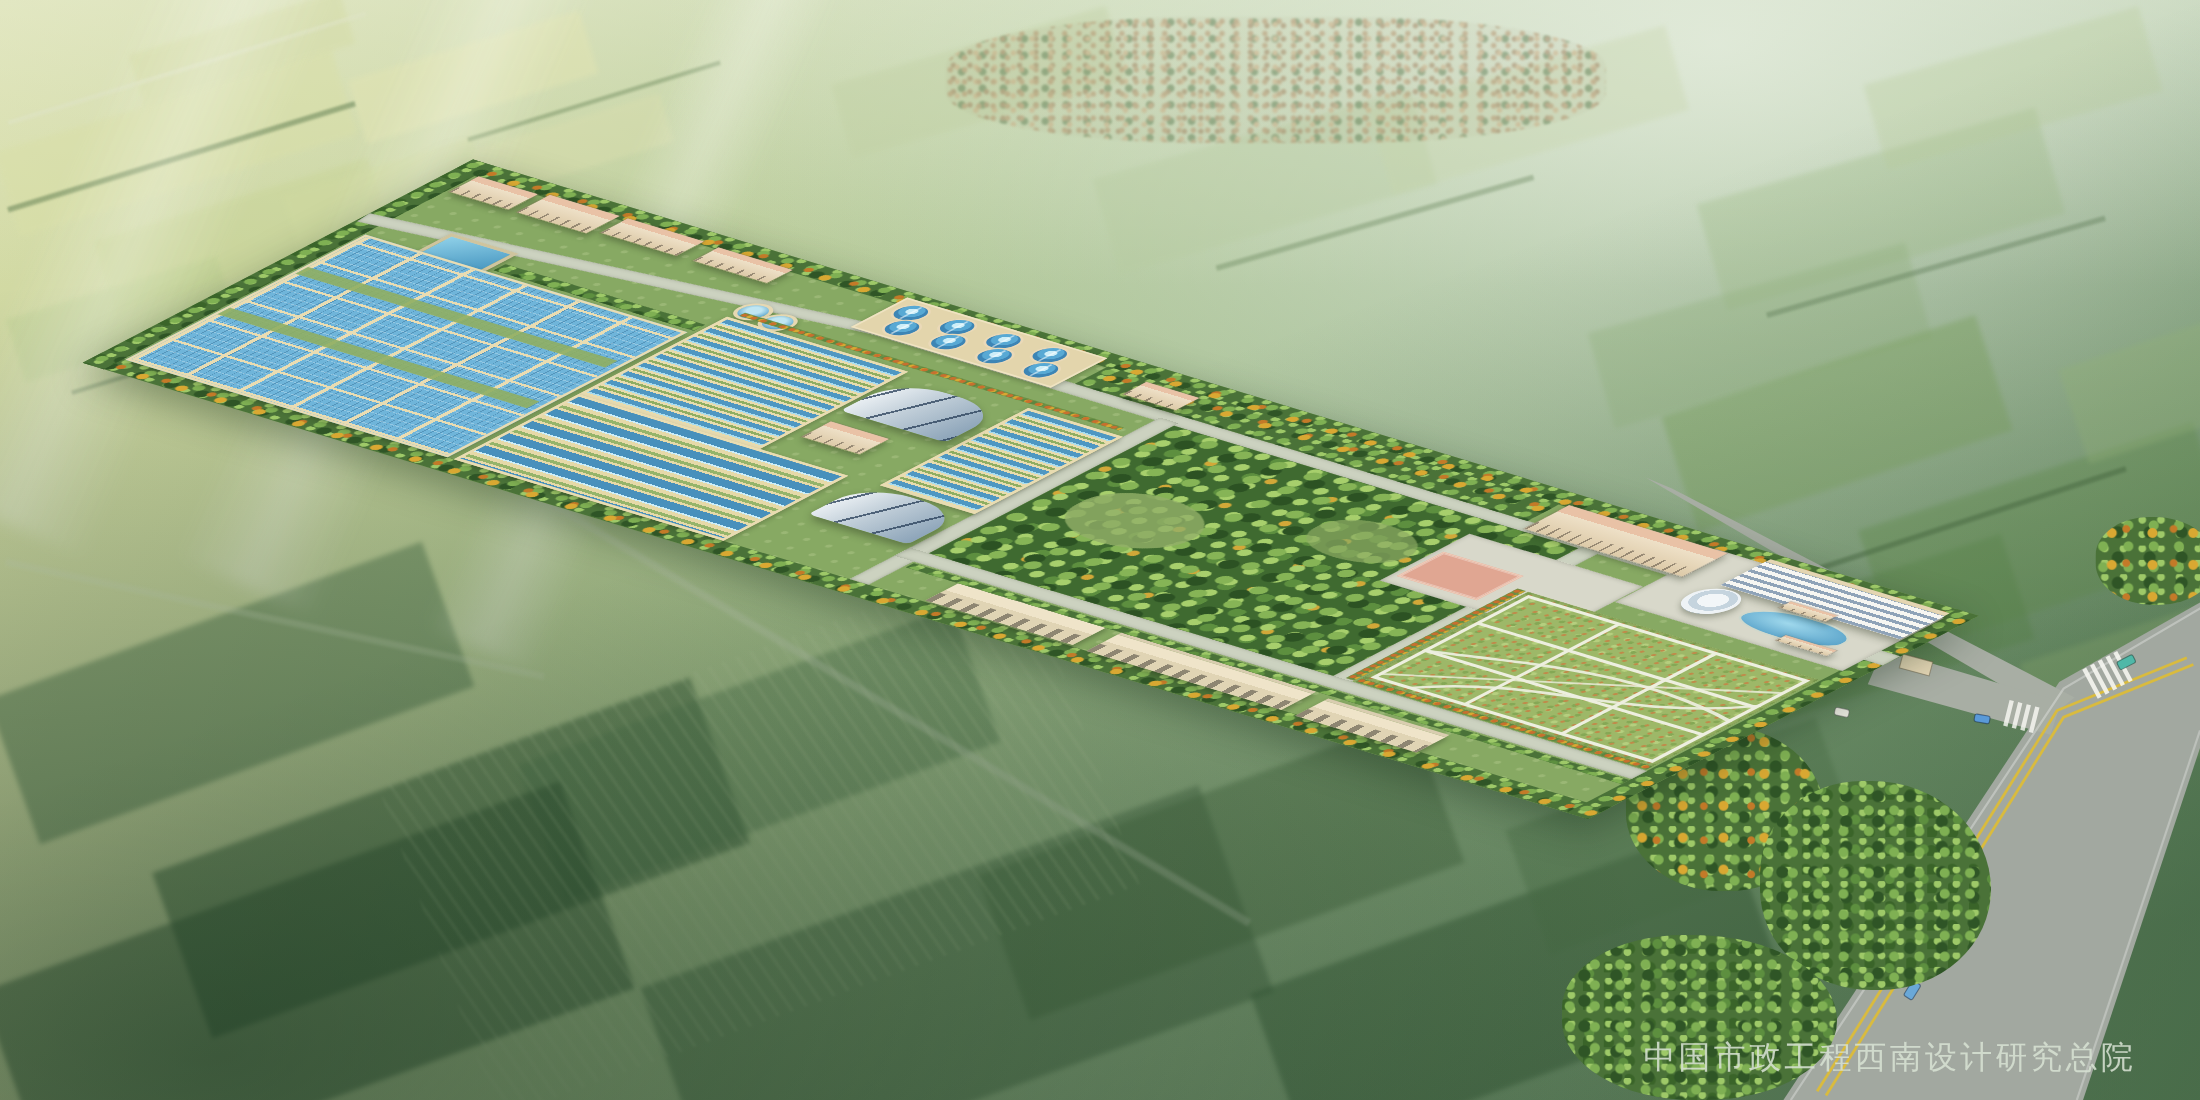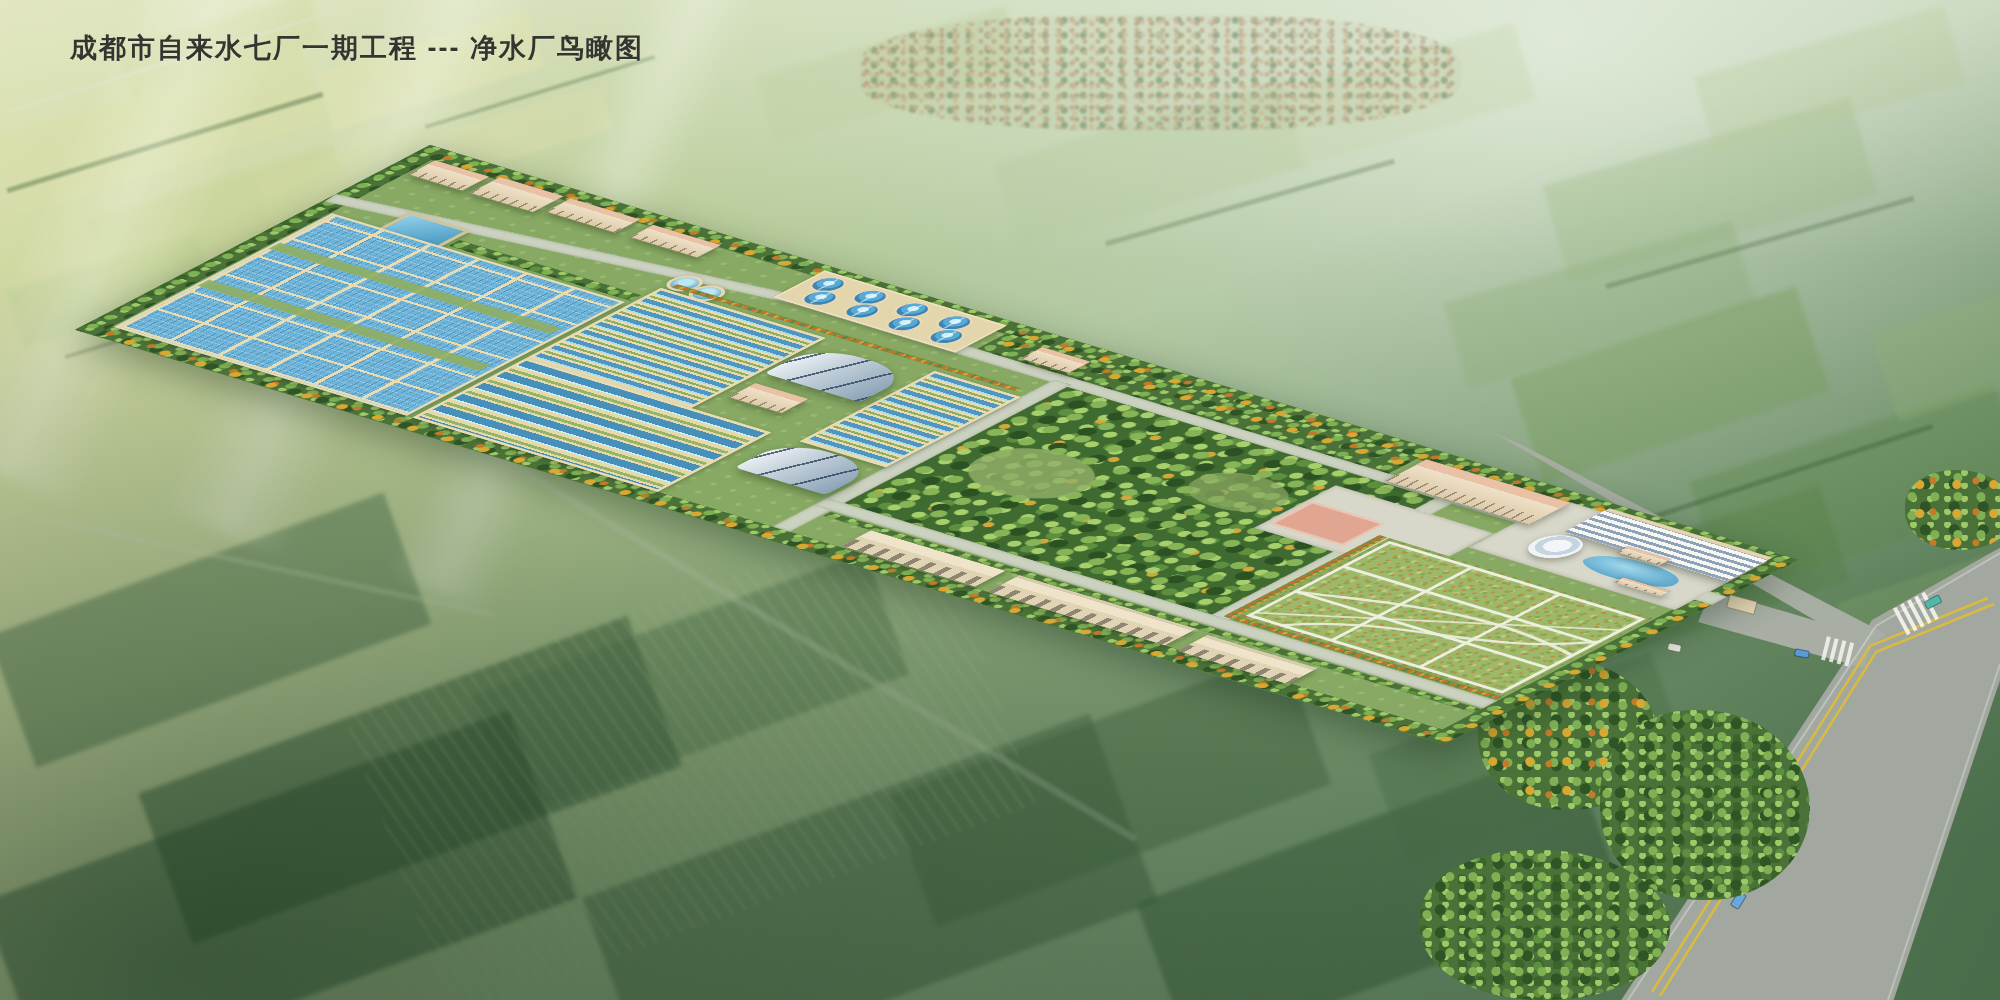--- a/index.html
+++ b/index.html
@@ -306,14 +306,14 @@
     </div>
 
     <div class="garage" style="left:780px;top:340px;width:140px;height:34px;"></div>
     <div class="garage" style="left:935px;top:344px;width:185px;height:32px;"></div>
     <div class="garage" style="left:1135px;top:348px;width:115px;height:30px;"></div>
 
     <div class="hedge" style="left:340px;top:88px;width:360px;height:6px;"></div>
     <div class="trees" style="left:730px;top:336px;width:680px;height:8px;"></div>
   </div>
 
-  <div class="title">成都市自来水七厂一期工程 --- 净水厂鸟瞰图</div>
+  <div class="credit">中国市政工程西南设计研究总院</div>
 </div>
 
 </body></html>

